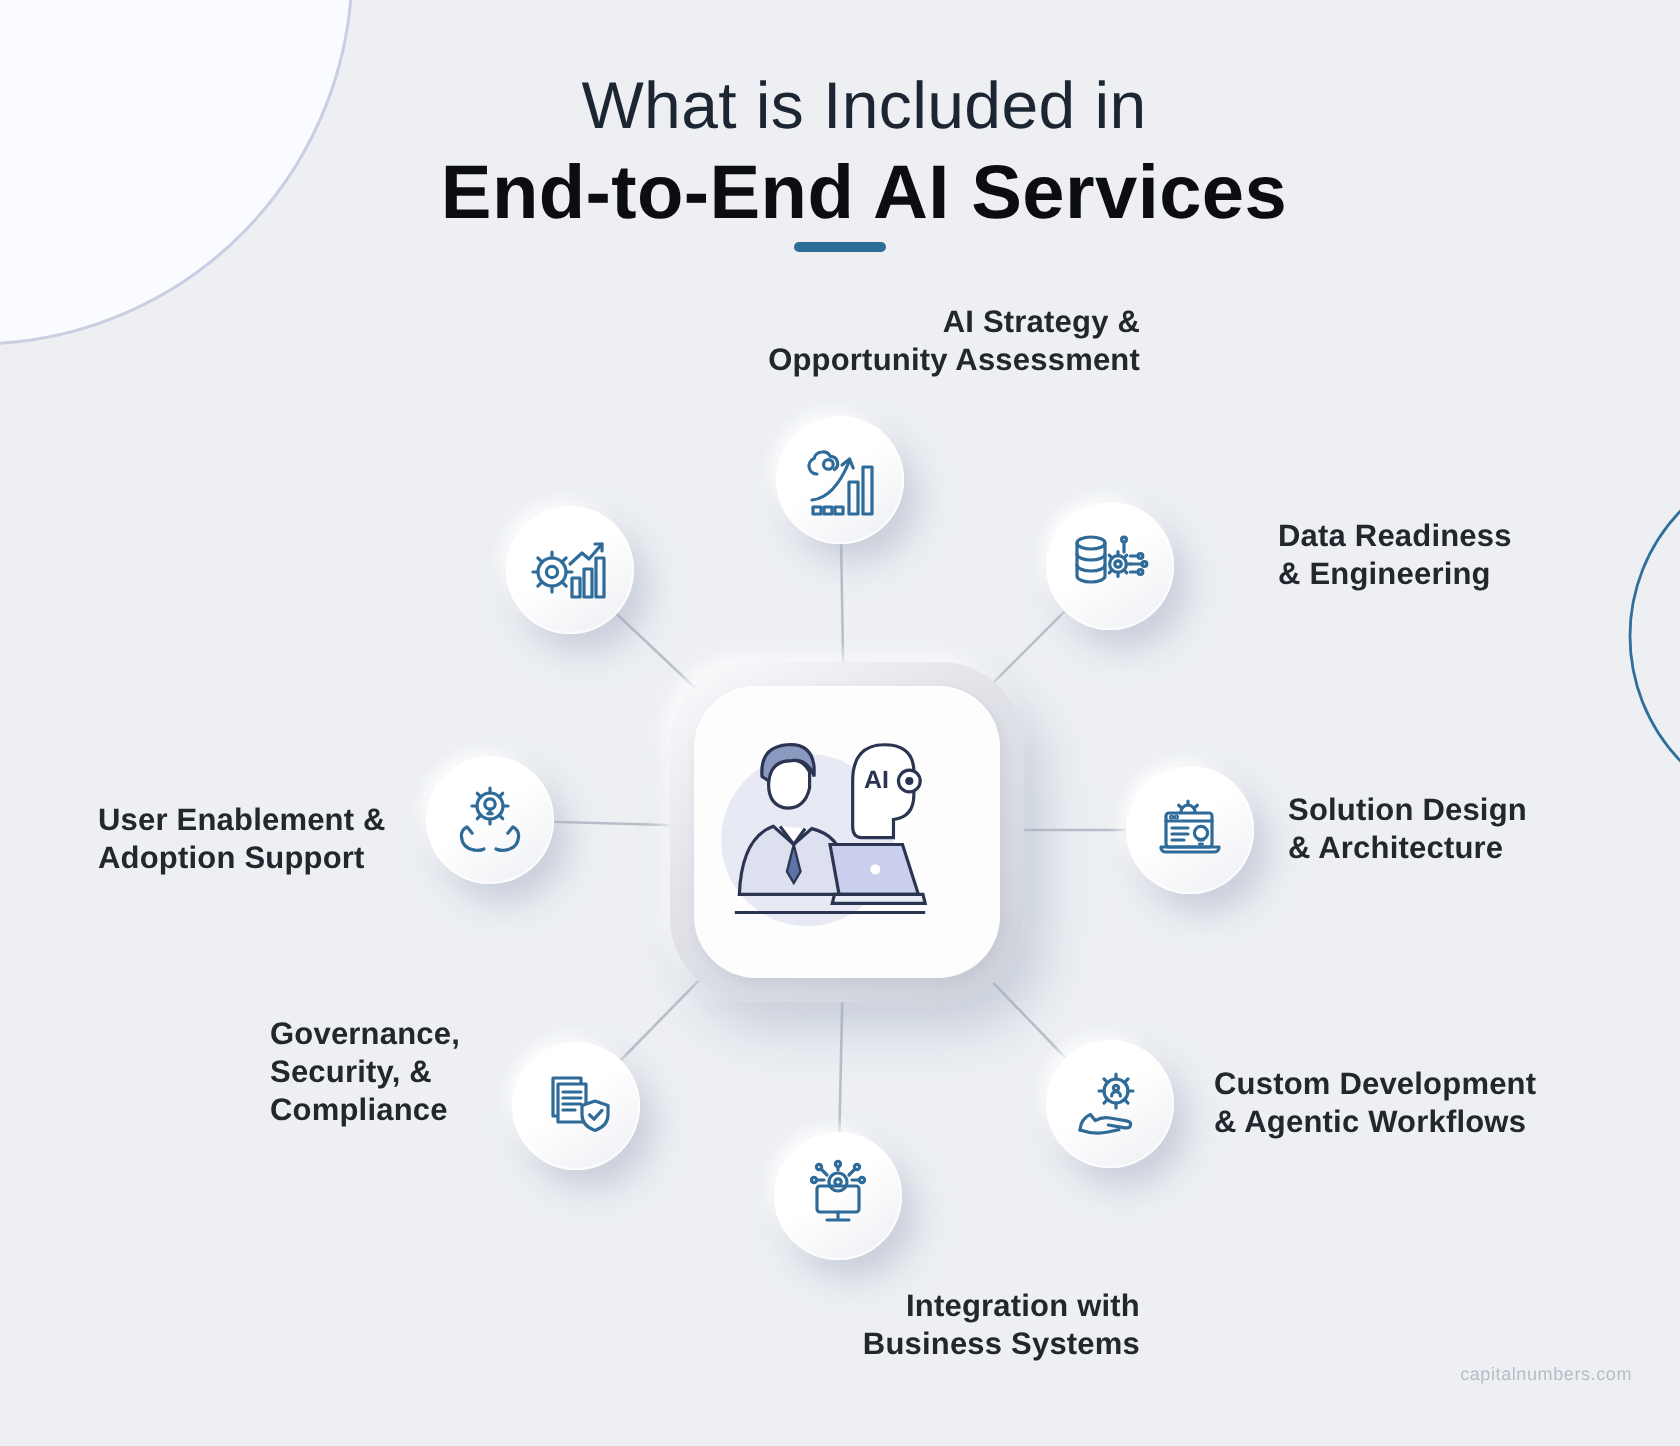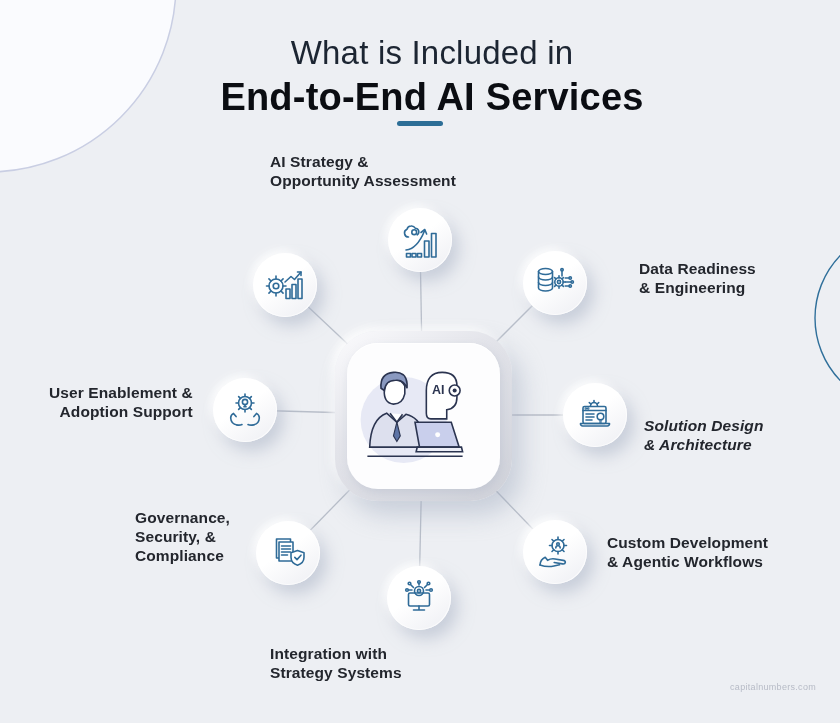--- a/index.html
+++ b/index.html
@@ -34,21 +34,21 @@
     background:linear-gradient(145deg,#ffffff 45%,#edeef3 100%);
     box-shadow:7px 9px 16px rgba(164,174,194,.5), -3px -3px 8px rgba(255,255,255,.95), inset 0 0 0 1px rgba(255,255,255,.7);
     display:flex;align-items:center;justify-content:center;z-index:3;
   }
   .node-circle svg{width:40px;height:40px;}
   
   .node-label{
     position:absolute;font-size:15.5px;font-weight:700;color:#23262d;
     line-height:19px;white-space:pre-line;z-index:2;letter-spacing:.1px;
   }
-  .label-center{text-align:left;width:300px;}
+  .label-center{text-align:right;width:300px;}
   
   .watermark{position:absolute;right:24px;top:682px;font-size:9px;color:#b7bbc6;z-index:4;letter-spacing:.3px;}
   .ic{stroke:#2f6b98;fill:none;stroke-width:1.6;stroke-linecap:round;stroke-linejoin:round;}
   .ic-fill-white{fill:#ffffff;}
 </style>
 </head>
 <body>
 
 <div class="stage">
 
@@ -139,21 +139,21 @@
         <path d="M28.2,19 H30.2 M26.97,21.97 L28.38,23.38 M24,23.2 V25.2 M21.03,21.97 L19.62,23.38 M21.03,16.03 L19.62,14.62 M24,14.8 V12.8 M26.97,16.03 L28.38,14.62"></path>
         <path d="M30.2,15 H34 M30.2,19 H36 M30.2,23 H34 M27,13 V8"></path>
         <circle cx="35.2" cy="15" r="1.2"></circle>
         <circle cx="37.2" cy="19" r="1.2"></circle>
         <circle cx="35.2" cy="23" r="1.2"></circle>
         <circle cx="27" cy="6.8" r="1.2"></circle>
       </g>
     </svg>
   </div>
 
-  <div class="node-label" style="left:644px;top:416px;font-style:italic;">Solution Design
+  <div class="node-label" style="left:644px;top:396px;">Solution Design
 &amp; Architecture</div>
   <div class="node-circle" style="left:563px;top:383px;">
     <svg viewBox="0 0 40 40">
       <g class="ic">
         <circle cx="19" cy="11" r="3.5"></circle>
         <path d="M19,7.5 V5.5 M15.9,9 L14.3,7.6 M22.1,9 L23.7,7.6"></path>
         <rect x="8" y="11.5" width="23" height="17" rx="1.5" class="ic-fill-white"></rect>
         <path d="M8,15.5 H31"></path>
         <circle cx="10.8" cy="13.5" r=".5"></circle>
         <circle cx="13.2" cy="13.5" r=".5"></circle>
@@ -174,21 +174,21 @@
         <path d="M29,13.5 H31.5 M27.24,17.74 L29.01,19.51 M23,19.5 V22 M18.76,17.74 L16.99,19.51 M17,13.5 H14.5 M18.76,9.26 L16.99,7.49 M23,7.5 V5 M27.24,9.26 L29.01,7.49"></path>
         <circle cx="23" cy="12" r="1.3"></circle>
         <path d="M20.8,16 a2.2,2.2 0 0 1 4.4,0"></path>
         <path d="M5,33 q0.3,-5.5 5.2,-7.8 l2.4,3.1 q3.4,-2 7.4,-1.3 l8.2,1.4 q2.4,0.4 2.1,2.1 q-0.3,1.8 -2.8,1.4 l-8.3,-1.4"></path>
         <path d="M5,33 q7,2.5 14,1 l5.5,-1.2"></path>
       </g>
     </svg>
   </div>
 
   <div class="node-label label-center" style="left:270px;top:644px;">Integration with
-Strategy Systems</div>
+Business Systems</div>
   <div class="node-circle" style="left:387px;top:566px;">
     <svg viewBox="0 0 40 40">
       <g class="ic">
         <path d="M20,7 V5 M14.5,9.5 L11.5,6.5 M25.5,9.5 L28.5,6.5 M13,12 H9.5 M27,12 H30.5"></path>
         <circle cx="20" cy="4" r="1.3"></circle>
         <circle cx="10.5" cy="5.5" r="1.3"></circle>
         <circle cx="29.5" cy="5.5" r="1.3"></circle>
         <circle cx="8" cy="12" r="1.3"></circle>
         <circle cx="32" cy="12" r="1.3"></circle>
         <circle cx="20" cy="13" r="4.5" class="ic-fill-white"></circle>
@@ -207,21 +207,21 @@
       <g class="ic">
         <rect x="8.5" y="6" width="14" height="19" class="ic-fill-white"></rect>
         <rect x="11" y="9" width="14" height="19" class="ic-fill-white"></rect>
         <path d="M13.5,13 h9 M13.5,16 h9 M13.5,19 h9 M13.5,22 h6"></path>
         <path d="M29.5,17.5 l6.5,2.2 v4.6 q0,5.8 -6.5,7.9 q-6.5,-2.1 -6.5,-7.9 v-4.6 z" class="ic-fill-white"></path>
         <path d="M26.8,24.4 l2.2,2.2 l4,-4.4"></path>
       </g>
     </svg>
   </div>
 
-  <div class="node-label" style="left:49px;top:383px;text-align:right;">User Enablement &amp;
+  <div class="node-label" style="left:49px;top:401px;">User Enablement &amp;
 Adoption Support</div>
   <div class="node-circle" style="left:213px;top:378px;">
     <svg viewBox="0 0 40 40">
       <g class="ic">
         <circle cx="20" cy="13" r="6.5"></circle>
         <path d="M26.5,13 H29 M24.6,17.6 L26.36,19.36 M20,19.5 V22 M15.4,17.6 L13.64,19.36 M13.5,13 H11 M15.4,8.4 L13.64,6.64 M20,6.5 V4 M24.6,8.4 L26.36,6.64"></path>
         <circle cx="20" cy="12" r="2.6"></circle>
         <path d="M20,14.6 V16.3 M18.9,16.8 h2.2"></path>
         <path d="M12,35 q-6,-1 -6.3,-7 q-0.1,-3 2.8,-4.6 l2.6,3.2"></path>
         <path d="M12,35 q3,0.5 5,-0.5"></path>

